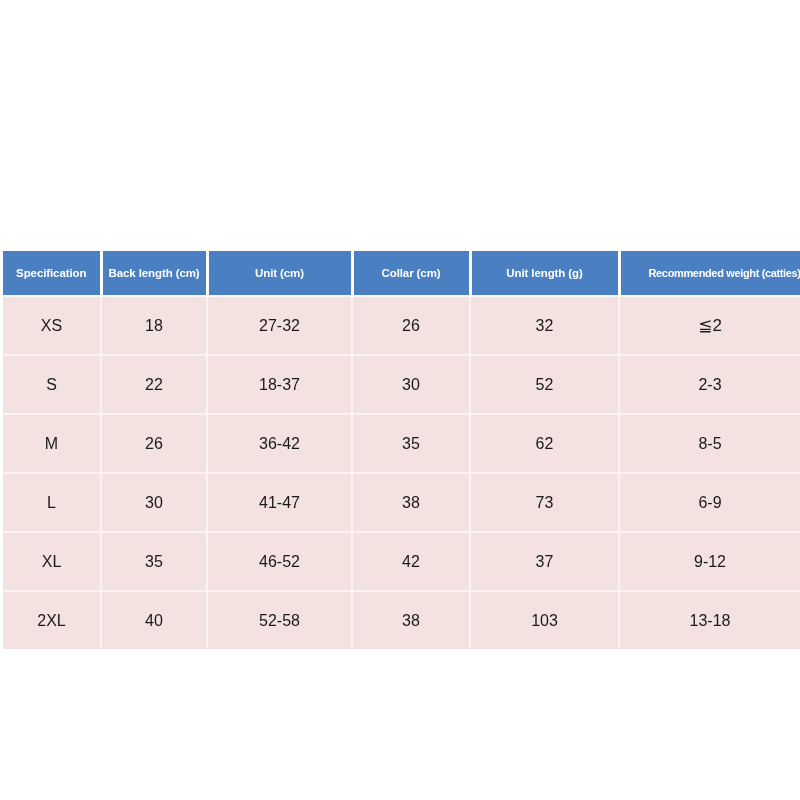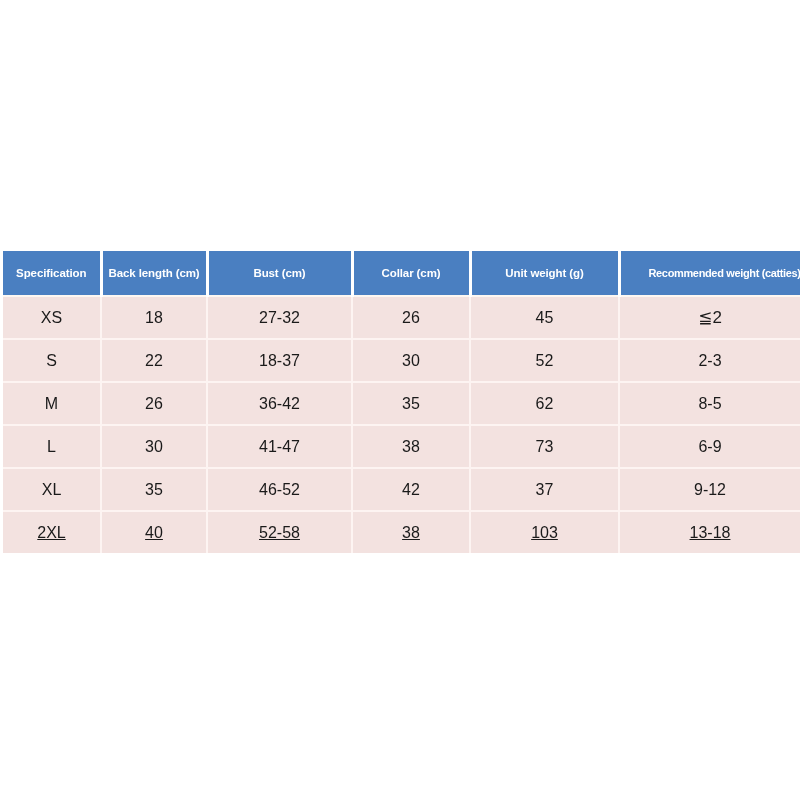--- a/index.html
+++ b/index.html
@@ -73,32 +73,31 @@
     background: #f3e2e0;
     color: #1a1a1a;
     font-size: 16px;
     height: 41px;
     text-align: center;
     vertical-align: middle;
     border-left: 2px solid #fdf4f2;
     border-right: 2px solid #fdf4f2;
     border-bottom: 2px solid #fdf4f2;
     border-top: 0;
-    padding: 0;
+    padding: 8px;
     white-space: nowrap;
   }
   #size-table tbody td:first-child {
     border-left: 0;
   }
   #size-table tbody td:last-child {
     border-right: 0;
   }
   #size-table tbody tr:last-child td {
     border-bottom: 0;
-    text-decoration: underline;
   }
   #size-table tbody td.le-cell {
     font-size: 17px;
   }
 </style>
 </head>
 <body>
 
 <div id="canvas">
 
@@ -108,33 +107,33 @@
         <col style="width: 106px;">
         <col style="width: 145px;">
         <col style="width: 118px;">
         <col style="width: 149px;">
         <col style="width: 181px;">
       </colgroup>
     <thead>
       <tr>
           <th>Specification</th>
           <th>Back length (cm)</th>
-          <th>Bust (cm)</th>
+          <th>Unit (cm)</th>
           <th>Collar (cm)</th>
-          <th>Unit weight (g)</th>
+          <th>Unit length (g)</th>
           <th class="tight">Recommended weight (catties)</th>
         </tr>
     </thead>
     <tbody>
         <tr>
           <td>XS</td>
           <td>18</td>
           <td>27-32</td>
           <td>26</td>
-          <td>45</td>
+          <td>32</td>
           <td class="le-cell">≦2</td>
         </tr>
         <tr>
           <td>S</td>
           <td>22</td>
           <td>18-37</td>
           <td>30</td>
           <td>52</td>
           <td>2-3</td>
         </tr>

